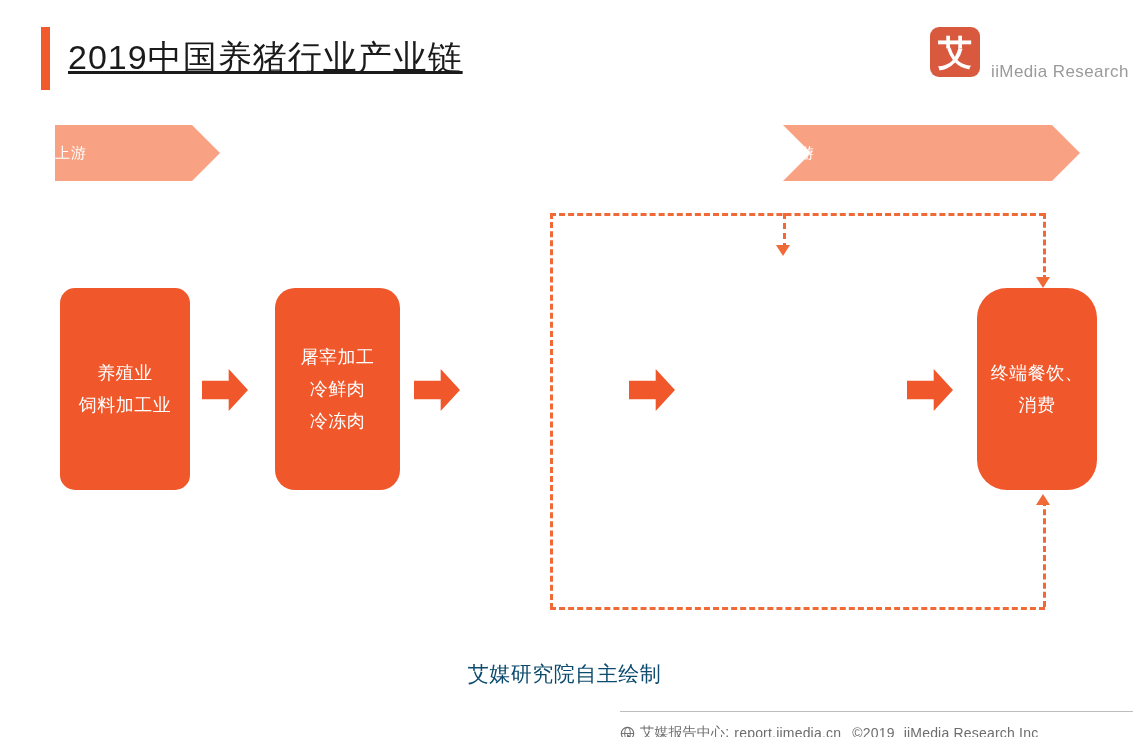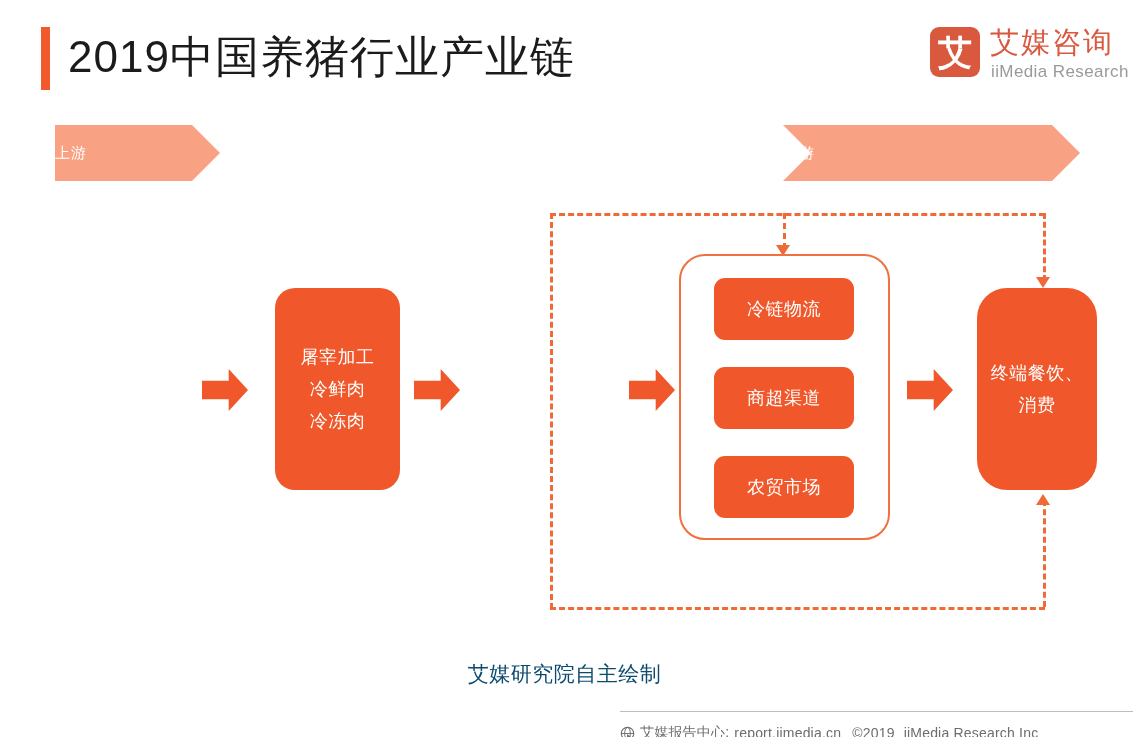--- a/index.html
+++ b/index.html
@@ -27,26 +27,27 @@
   }
   #title-accent {
     position: absolute;
     left: 41px; top: 27px;
     width: 9px; height: 63px;
     background: #F05A2D;
   }
   #page-title {
     position: absolute;
     left: 68px; top: 26px;
-    font-size: 44px;
+    font-size: 34px;
     line-height: 62px;
     color: #1b1b1b;
     font-weight: 400;
     letter-spacing: 1px;
     white-space: nowrap;
+    text-decoration: underline;
   }
 
   
   #logo {
     position: absolute;
     left: 930px; top: 25px;
     width: 180px; height: 62px;
   }
   #logo-mark {
     position: absolute;
@@ -207,57 +208,55 @@
 <body>
 
 <div id="page">
 
   <div id="header-bar">
     <div id="title-accent"></div>
     <div id="page-title">2019中国养猪行业产业链</div>
 
     <div id="logo">
       <div id="logo-mark">艾</div>
-      <div id="logo-cn">艾媒咨询</div>
       <div id="logo-en">iiMedia Research</div>
     </div>
   </div>
 
   <div class="chevron chev-right-only" style="left:55px; top:125px; width:165px;">上游</div>
   <div class="chevron chev-both" style="left:783px; top:125px; width:297px;">下游</div>
 
   <div class="dash-h" style="left:550px; top:213px; width:495px;"></div>
   <div class="dash-v" style="left:550px; top:213px; height:396px;"></div>
   <div class="dash-h" style="left:550px; top:607px; width:495px;"></div>
   <div class="dash-v" style="left:783px; top:213px; height:36px;"></div>
   <div class="arrow-down" style="left:776px; top:245px;"></div>
   <div class="dash-v" style="left:1043px; top:213px; height:68px;"></div>
   <div class="arrow-down" style="left:1036px; top:277px;"></div>
   <div class="dash-v" style="left:1043px; top:500px; height:107px;"></div>
   <div class="arrow-up" style="left:1036px; top:494px;"></div>
 
+  <div class="flow-box" style="left:60px; top:288px; width:130px; height:202px;">
+    <span class="line">养殖业</span>
+    <span class="line">饲料加工业</span>
+  </div>
 
   <div class="block-arrow" style="left:202px; top:369px;"></div>
 
   <div class="flow-box" style="left:275px; top:288px; width:125px; height:202px;border-radius:20px;">
     <span class="line">屠宰加工</span>
     <span class="line">冷鲜肉</span>
     <span class="line">冷冻肉</span>
   </div>
 
   <div class="block-arrow" style="left:414px; top:369px;"></div>
 
 
   <div class="block-arrow" style="left:629px; top:369px;"></div>
 
-  <div id="channel-group">
-    <div class="sub-box" style="left:33px; top:22px; width:140px; height:62px;">冷链物流</div>
-    <div class="sub-box" style="left:33px; top:111px; width:140px; height:62px;">商超渠道</div>
-    <div class="sub-box" style="left:33px; top:200px; width:140px; height:62px;">农贸市场</div>
-  </div>
 
   <div class="block-arrow" style="left:907px; top:369px;"></div>
 
   <div class="flow-box" style="left:977px; top:288px; width:120px; height:202px;border-radius:30px;">
     <span class="line">终端餐饮、</span>
     <span class="line">消费</span>
   </div>
 
   <div id="source-note">艾媒研究院自主绘制</div>
 

